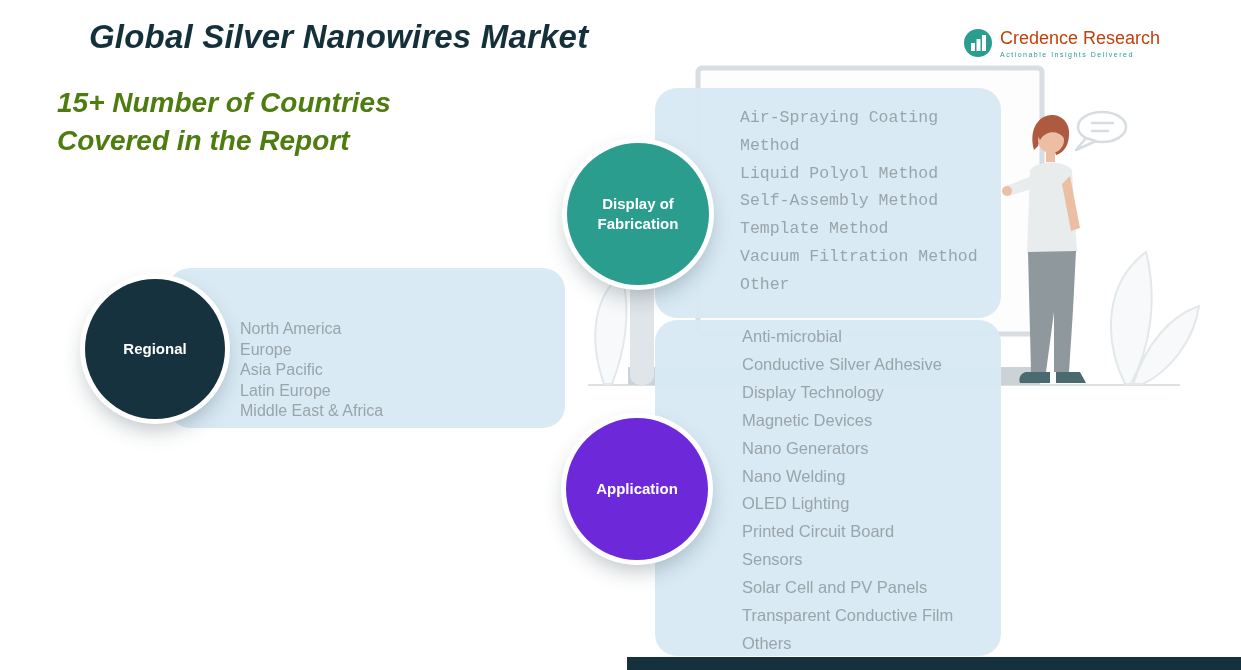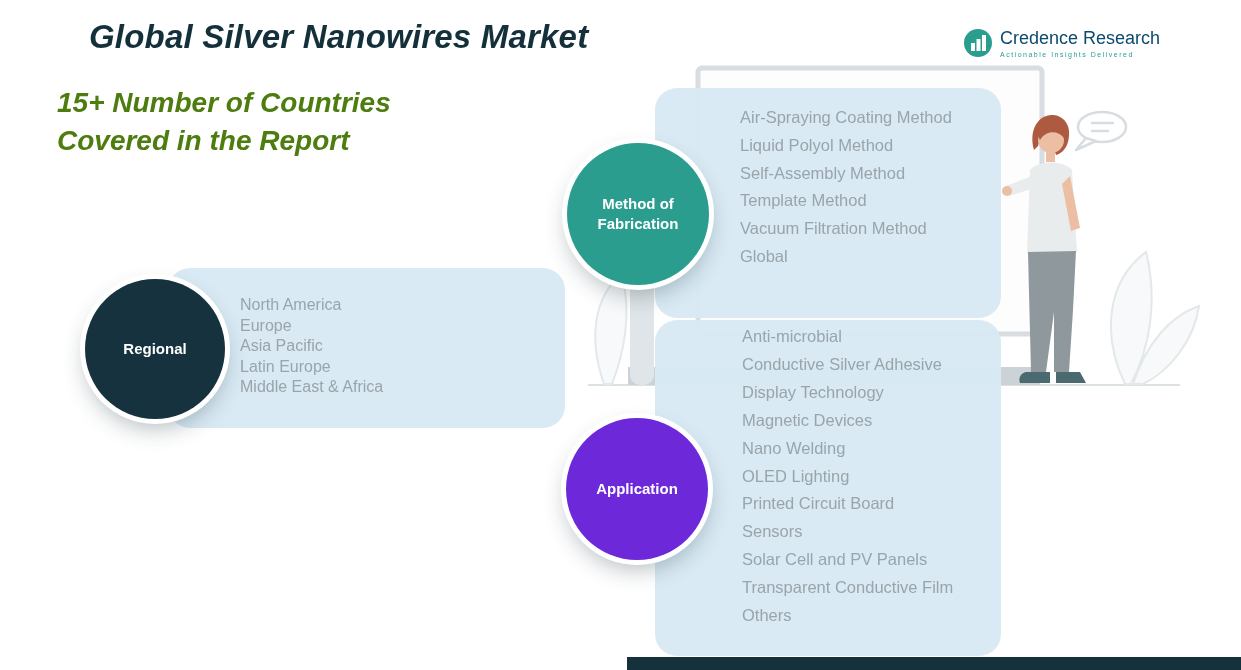--- a/index.html
+++ b/index.html
@@ -28,44 +28,44 @@
     position:absolute; left:57px; top:84px; z-index:3;
     font-size:28px; font-weight:700; font-style:italic;
     color:#4d7c0f; line-height:38px;
   }
 
   
   .brand {
     position:absolute; left:963px; top:28px; z-index:3;
     display:flex; align-items:flex-start; gap:7px;
   }
-  .brand-name { font-size:18px; color:#0c4a6e; line-height:20px; }
+  .brand-name { font-size:18px; color:#c2410c; line-height:20px; }
   .brand-tagline {
     font-size:7px; letter-spacing:1.5px; color:#2a9d8f; margin-top:3px;
     white-space:nowrap;
   }
 
   
   .panel {
     position:absolute; z-index:1;
     background:rgba(215,233,244,0.96);
     border-radius:22px;
   }
   .panel ul {
     list-style:none;
     color:#9aa4ab;
   }
   .panel-method { left:655px; top:88px; width:346px; height:230px; }
-  .panel-method ul { padding:16px 8px 0 85px; font-size:16.5px; line-height:27.8px; }
+  .panel-method ul { padding:16px 8px 0 85px; font-size:16.5px; line-height:27.8px;font-family:Liberation Mono, monospace; }
 
   .panel-application { left:655px; top:320px; width:346px; height:336px; }
   .panel-application ul { padding:3px 8px 0 87px; font-size:16.5px; line-height:27.9px; }
 
   .panel-regional { left:168px; top:268px; width:397px; height:160px; }
-  .panel-regional ul { padding:27px 8px 0 72px; font-size:16px; line-height:20.6px; }
+  .panel-regional ul { padding:27px 8px 0 72px; font-size:16px; line-height:20.6px;margin-top:24px; }
 
   
   .bubble {
     position:absolute; z-index:2;
     border-radius:50%;
     display:flex; align-items:center; justify-content:center;
     text-align:center;
     color:#ffffff; font-weight:700; font-size:15px;
     box-shadow: 0 0 0 5px #ffffff, 0 10px 22px rgba(25,50,60,0.30);
   }
@@ -156,45 +156,46 @@
       </ul>
   </div>
 
   <div class="panel panel-method">
     <ul>
         <li>Air-Spraying Coating Method</li>
         <li>Liquid Polyol Method</li>
         <li>Self-Assembly Method</li>
         <li>Template Method</li>
         <li>Vacuum Filtration Method</li>
-        <li>Global</li>
+        <li>Other</li>
       </ul>
   </div>
 
   <div class="panel panel-application">
     <ul>
         <li>Anti-microbial</li>
         <li>Conductive Silver Adhesive</li>
         <li>Display Technology</li>
         <li>Magnetic Devices</li>
+        <li>Nano Generators</li>
         <li>Nano Welding</li>
         <li>OLED Lighting</li>
         <li>Printed Circuit Board</li>
         <li>Sensors</li>
         <li>Solar Cell and PV Panels</li>
         <li>Transparent Conductive Film</li>
         <li>Others</li>
       </ul>
   </div>
 
   <div class="bubble bubble-regional">
     <span>Regional</span>
   </div>
   <div class="bubble bubble-method">
-    <span>Method of Fabrication</span>
+    <span>Display of Fabrication</span>
   </div>
   <div class="bubble bubble-application">
     <span>Application</span>
   </div>
 
   <div class="bottom-bar"></div>
 
 </div>
 
 </body></html>

